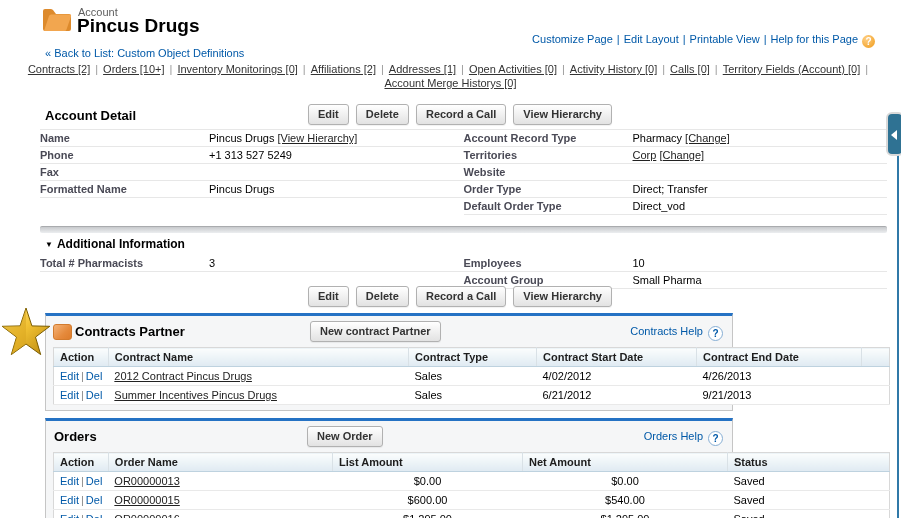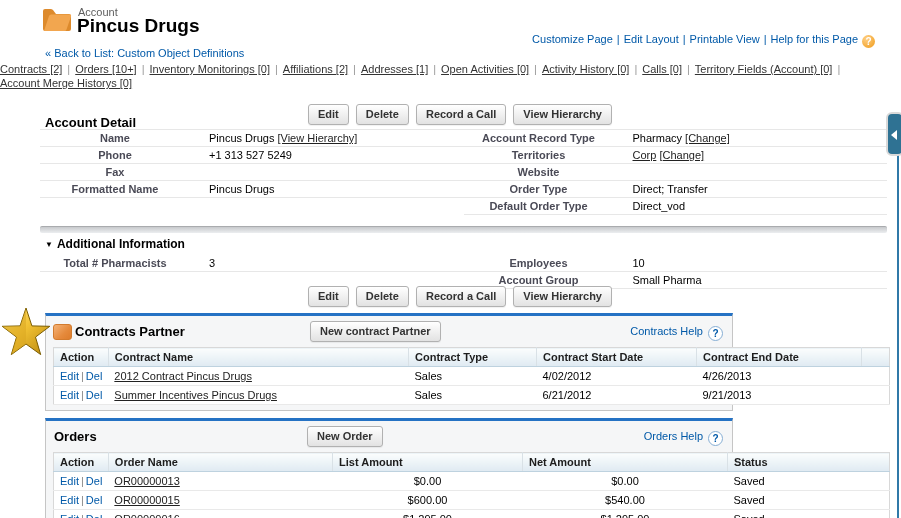--- a/index.html
+++ b/index.html
@@ -14,36 +14,36 @@
   .entity-label{position:absolute;left:78px;top:6px;color:#5e5e5e;font-size:11px}
   .page-title{position:absolute;left:77px;top:15px;font-size:19px;font-weight:bold;color:#000;letter-spacing:0}
   .top-links{position:absolute;right:26px;top:33px;white-space:nowrap}
   .top-links a{color:#0159a8;text-decoration:none}
   .tl-sep{color:#0159a8;margin:0 4px}
   .q-orange{display:inline-block;width:13px;height:13px;border-radius:50%;
     background:radial-gradient(circle at 35% 30%, #ffcf85, #ef9a17);
     color:#fff;font-weight:bold;text-align:center;line-height:13px;font-size:10px;
     vertical-align:-2px;margin-left:4px}
   .back-link{position:absolute;left:45px;top:47px;color:#0159a8;text-decoration:none}
-  .nav{position:absolute;left:0;right:0;top:62px;line-height:14px;color:#888}
+  .nav{position:absolute;left:0;right:0;top:62px;text-align:center;line-height:14px;color:#888}
   .nav a{color:#333;text-decoration:underline}
   .navsep{color:#999;margin:0 5px;text-decoration:none}
   
   .btn{display:inline-block;margin:0 2px;padding:3px 9px 4px;border:1px solid #b1b1b1;border-radius:3px;
     background:linear-gradient(#ffffff,#e2e2e2);font-weight:bold;font-size:11px;color:#333;
     box-shadow:0 1px 1px rgba(0,0,0,.06);white-space:nowrap;cursor:pointer}
   
   .sec-detail{position:absolute;left:40px;width:847px;top:103px}
   .detail-head{position:relative;height:26px}
-  .detail-title{position:absolute;left:5px;top:12px;font-size:13px;font-weight:bold}
+  .detail-title{position:absolute;left:5px;top:5px;font-size:13px;font-weight:bold}
   .detail-btns{position:absolute;left:266px;top:1px;white-space:nowrap}
   .fields{display:flex;border-top:1px solid #e7e7e7}
   .fcol{width:50%}
   .frow{display:flex;align-items:center;height:16px;border-bottom:1px solid #e7e7e7}
-  .flabel{width:150px;text-align:center;padding-right:14px;color:#4a4a56;font-weight:bold;font-size:11px;white-space:nowrap}
+  .flabel{width:150px;text-align:left;padding-right:14px;color:#4a4a56;font-weight:bold;font-size:11px;white-space:nowrap}
   .fvalue{flex:1;padding-left:5px;white-space:nowrap}
   .dark-link{color:#222;text-decoration:underline}
   
   .sec-addl{position:absolute;left:40px;width:847px;top:226px}
   .addl-bar{height:6px;border-radius:2px;background:linear-gradient(#c7c9cc,#eceef0);border-top:1px solid #a9abae}
   .addl-title{padding:4px 0 4px 5px;font-weight:bold;font-size:12px;color:#000}
   .twisty{font-size:8px;margin-right:4px;vertical-align:1px}
   .btns2{position:absolute;left:0;right:0;top:286px;text-align:left;padding-left:306px;white-space:nowrap}
   
   .panel{position:absolute;left:45px;width:688px;background:#f5f6f7;border:1px solid #c5c5c5;

